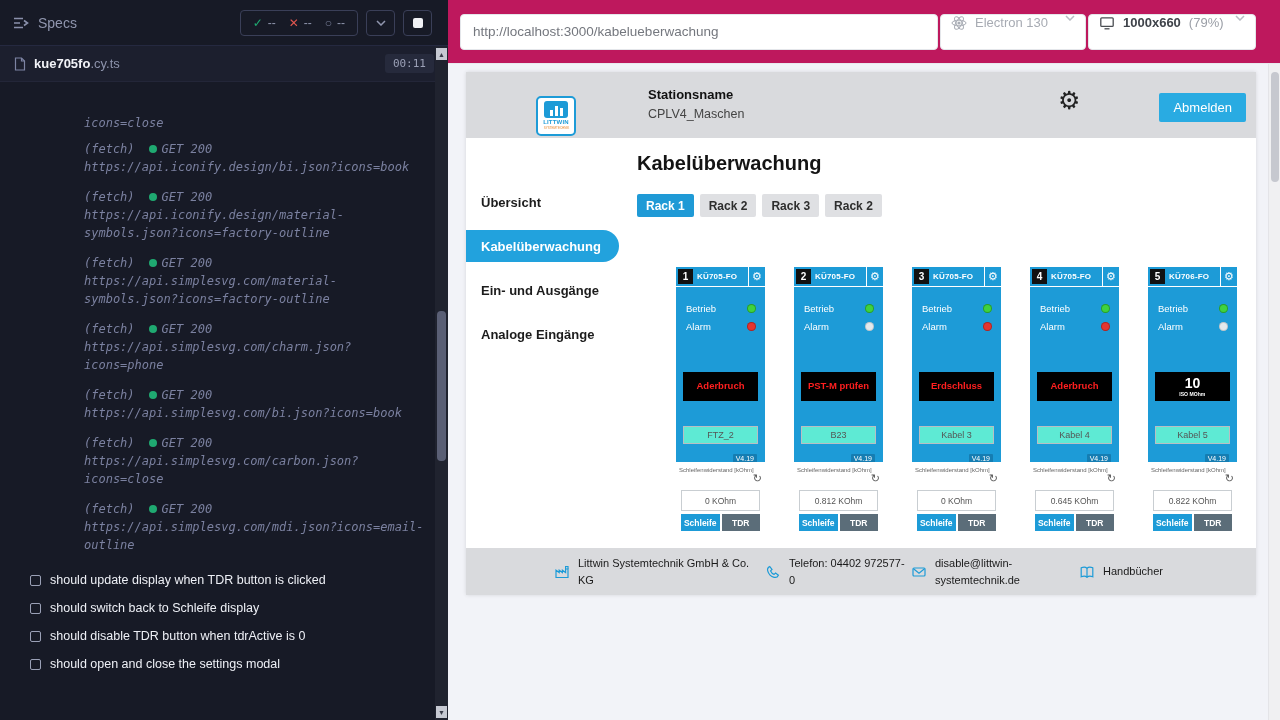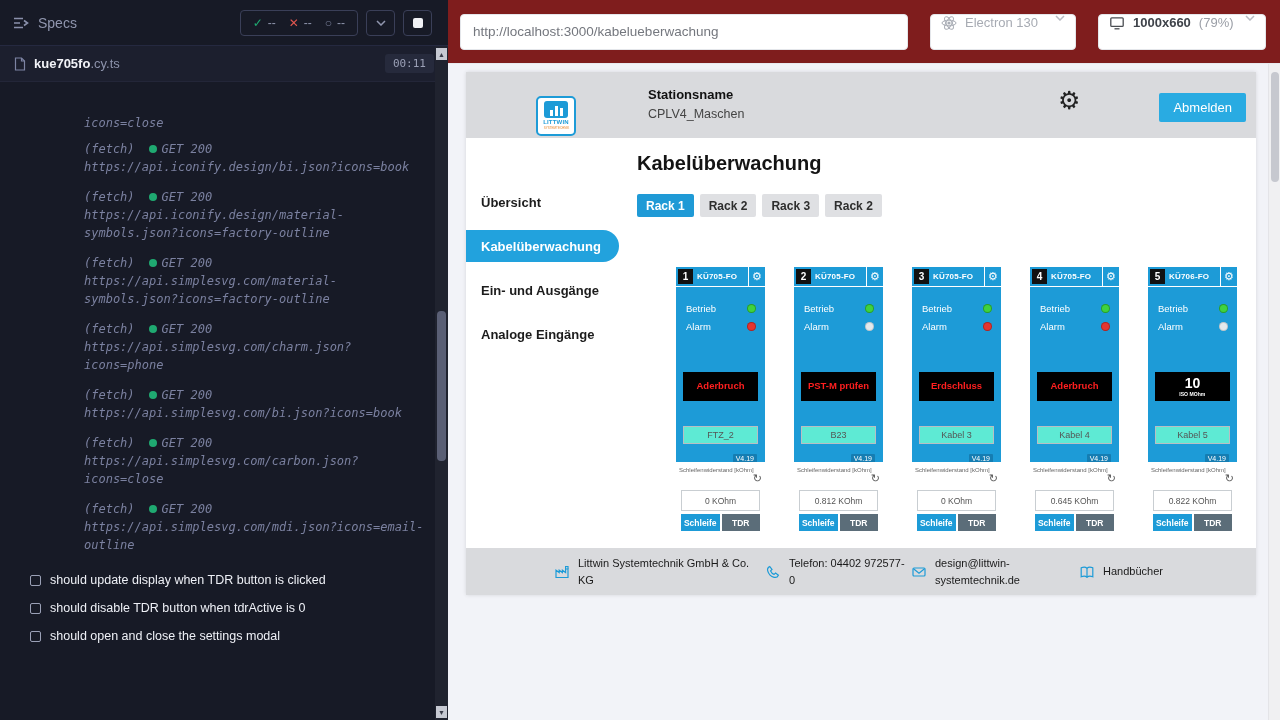--- a/index.html
+++ b/index.html
@@ -31,21 +31,21 @@
   .test-row{display:flex;align-items:center;gap:9px;padding-left:30px;color:#eef0f6;font-size:12.5px;height:28px}
   .test-box{width:11px;height:11px;border:1px solid #9aa0b6;border-radius:2px;flex:none}
   .runner-scroll{position:absolute;right:0;top:46px;bottom:0;width:13px;background:#20232f}
   .scroll-arrow{position:absolute;left:1px;width:11px;height:12px;background:#c6c9d2;color:#3a3d4a;font-size:7px;display:flex;align-items:center;justify-content:center}
   .scroll-arrow.up{top:2px}
   .scroll-arrow.down{bottom:2px}
   .scroll-thumb{position:absolute;left:2px;top:265px;width:9px;height:150px;background:#5a5f75;border-radius:4px}
 
   
   .stage{flex:1;display:flex;flex-direction:column;position:relative}
-  .toolbar{height:64px;background:#7f1d1d;border-bottom:1px solid #e8e9ee;display:flex;align-items:center;padding:0 14px 0 12px;gap:22px;flex:none}
+  .toolbar{height:64px;background:#be185d;border-bottom:1px solid #e8e9ee;display:flex;align-items:center;padding:0 24px 0 12px;gap:2px;flex:none}
   .url-bar{flex:1;height:36px;border:1px solid #e4e6ea;border-radius:4px;display:flex;align-items:center;padding:0 12px;font-size:13.5px;color:#74777e;background:#fff;white-space:nowrap;overflow:hidden}
   .select{height:36px;border:1px solid #e4e6ea;border-radius:4px;display:flex;align-items:flex-start;gap:8px;padding:0 10px;background:#fff;white-space:nowrap}
   .browser-select{min-width:146px;color:#a7abb3;font-size:13px}
   .viewport-select{min-width:168px;font-size:13px}
   .vp-size{color:#3f434a;font-weight:bold}
   .vp-scale{color:#9a9ea6}
   .chev{margin-left:auto;display:flex}
   .stage-body{flex:1;position:relative;background:#f2f3f8}
   .page-scroll{position:absolute;right:0;top:0;bottom:0;width:12px;background:#f0f0f2;border-left:1px solid #e4e4e8}
   .page-thumb{position:absolute;top:8px;left:2px;width:8px;height:110px;background:#c6c8cf;border-radius:4px}
@@ -192,20 +192,24 @@
       </div>
     </div>
 
     <ul class="tests">
       <li class="test-row">
           <span class="test-box"></span>
           <span>should update display when TDR button is clicked</span>
         </li>
       <li class="test-row">
           <span class="test-box"></span>
+          <span>should switch back to Schleife display</span>
+        </li>
+      <li class="test-row">
+          <span class="test-box"></span>
           <span>should disable TDR button when tdrActive is 0</span>
         </li>
       <li class="test-row">
           <span class="test-box"></span>
           <span>should open and close the settings modal</span>
         </li>
     </ul>
 
     <div class="runner-scroll">
       <span class="scroll-arrow up">▲</span>
@@ -456,21 +460,21 @@
             <svg width="16" height="16" viewBox="0 0 16 16" fill="none" stroke="#1d9bd7" stroke-width="1.2">
                 <path d="M4.8 2.6 7 5.4 5.6 6.9C6.3 8.5 7.5 9.7 9.1 10.4L10.6 9 13.4 11.2C12.6 13 11 13.8 9.2 13.3 5.9 12.4 3.6 10.1 2.7 6.8 2.2 5 3 3.4 4.8 2.6Z"></path>
               </svg>
             <span class="f-text">Telefon: 04402 972577-0</span>
           </div>
           <div class="f-item f3">
             <svg width="16" height="16" viewBox="0 0 16 16" fill="none" stroke="#1d9bd7" stroke-width="1.2">
                 <rect x="2" y="4" width="12" height="8" rx="1"></rect>
                 <path d="M2.5 4.8 8 9.2 13.5 4.8"></path>
               </svg>
-            <span class="f-text">design@littwin-systemtechnik.de</span>
+            <span class="f-text">disable@littwin-systemtechnik.de</span>
           </div>
           <div class="f-item f4">
             <svg width="16" height="16" viewBox="0 0 16 16" fill="none" stroke="#1d9bd7" stroke-width="1.2">
                 <path d="M8 4.2C6.6 3 4.2 3 2.2 3.8V12.8C4.2 12 6.6 12 8 13.2C9.4 12 11.8 12 13.8 12.8V3.8C11.8 3 9.4 3 8 4.2Z"></path>
                 <path d="M8 4.2V13.2"></path>
               </svg>
             <span class="f-text">Handbücher</span>
           </div>
         </div>
 

